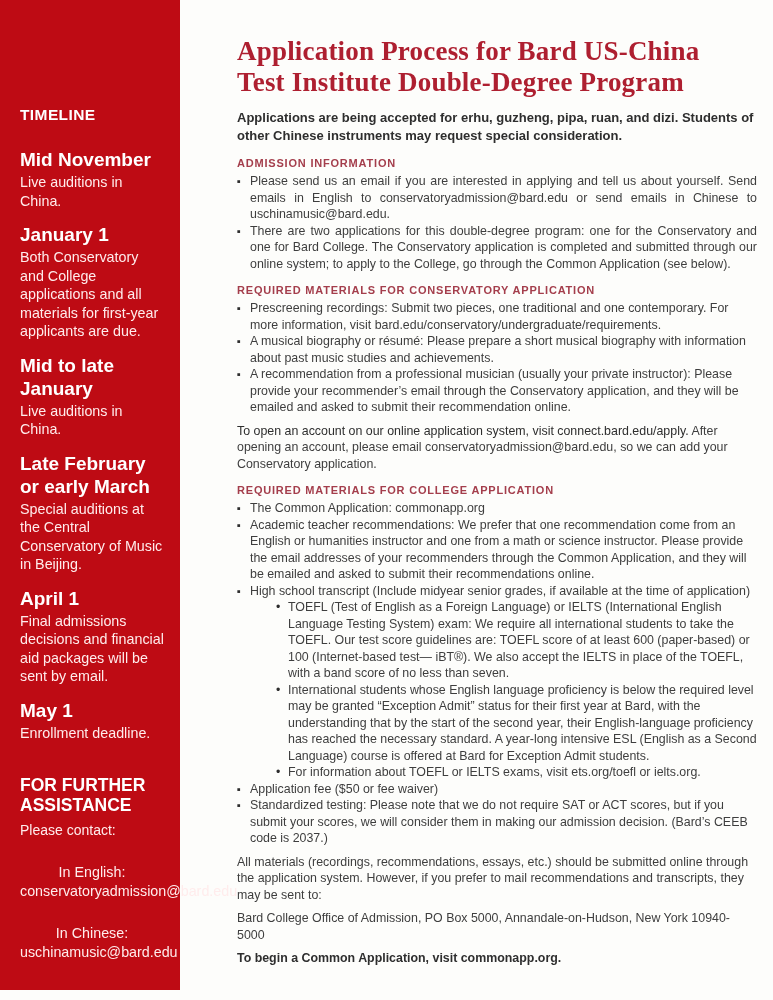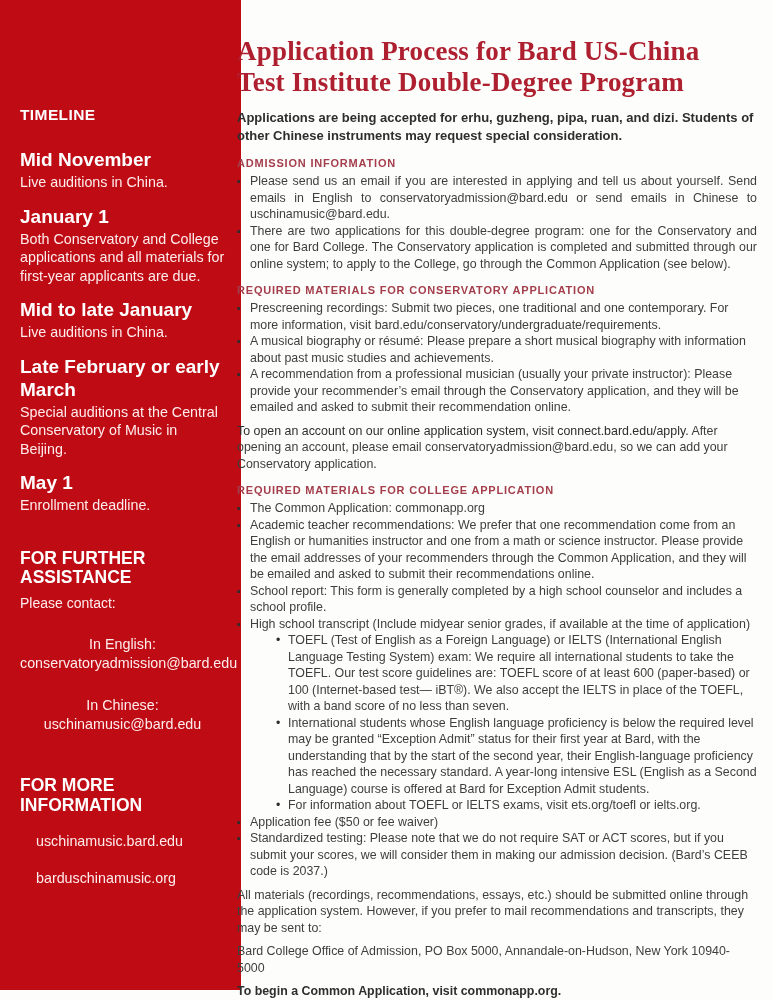--- a/index.html
+++ b/index.html
@@ -4,21 +4,21 @@
 <style>
   html,body{margin:0;padding:0;}
   body{
     width:773px;height:1000px;overflow:hidden;position:relative;
     background:#fdfdfb;
     font-family:"Liberation Sans", sans-serif;
     -webkit-font-smoothing:antialiased;
   }
   
   .sidebar{
-    position:absolute;left:0;top:0;width:241px;height:990px;
+    position:absolute;left:0;top:0;width:180px;height:990px;
     background:#be0b14;color:#ffffff;box-sizing:border-box;
     padding:106px 16px 0 20px;
   }
   .sb-title{
     font-size:15.5px;font-weight:bold;letter-spacing:.4px;margin:0 0 24px 0;
   }
   .event{margin:0 0 13px 0;}
   .event h3{
     margin:0 0 2px 0;font-size:19px;font-weight:bold;line-height:23px;
   }
@@ -88,20 +88,24 @@
     </div>
     <div class="event">
       <h3>Mid to late January</h3>
       <p>Live auditions in China.</p>
     </div>
     <div class="event">
       <h3>Late February or early March</h3>
       <p>Special auditions at the Central Conservatory of Music in Beijing.</p>
     </div>
     <div class="event">
+      <h3>April 1</h3>
+      <p>Final admissions decisions and financial aid packages will be sent by email.</p>
+    </div>
+    <div class="event">
       <h3>May 1</h3>
       <p>Enrollment deadline.</p>
     </div>
 
     <h2 class="sb-section-title">FOR FURTHER ASSISTANCE</h2>
     <p class="sb-contact-label">Please contact:</p>
 
     <div class="sb-contact-group">
       <p>In English:</p>
       <p>conservatoryadmission@bard.edu</p>
@@ -141,21 +145,20 @@
     </ul>
 
     <p class="para">
       <span class="b">To open an account on our online application system, visit connect.bard.edu/apply.</span><span> After opening an account, please email conservatoryadmission@bard.edu, so we can add your Conservatory application.</span>
     </p>
 
     <h2 class="sec-head">REQUIRED MATERIALS FOR COLLEGE APPLICATION</h2>
     <ul class="bullets">
       <li><span>The Common Application: commonapp.org</span></li>
       <li><span>Academic teacher recommendations: We prefer that one recommendation come from an English or humanities instructor and one from a math or science instructor. Please provide the email addresses of your recommenders through the Common Application, and they will be emailed and asked to submit their recommendations online.</span></li>
-      <li><span>School report: This form is generally completed by a high school counselor and includes a school profile.</span></li>
       <li>
         <span>High school transcript (Include midyear senior grades, if available at the time of application)</span>
         <ul class="subbullets">
           <li><span>TOEFL (Test of English as a Foreign Language) or IELTS (International English Language Testing System) exam: We require all international students to take the TOEFL. Our test score guidelines are: TOEFL score of at least 600 (paper-based) or 100 (Internet-based test— iBT®). We also accept the IELTS in place of the TOEFL, with a band score of no less than seven.</span></li>
           <li><span>International students whose English language proficiency is below the required level may be granted “Exception Admit” status for their first year at Bard, with the understanding that by the start of the second year, their English-language proficiency has reached the necessary standard. A year-long intensive ESL (English as a Second Language) course is offered at Bard for Exception Admit students.</span></li>
           <li><span>For information about TOEFL or IELTS exams, visit ets.org/toefl or ielts.org.</span></li>
         </ul>
       </li>
       <li><span>Application fee ($50 or fee waiver)</span></li>
       <li><span>Standardized testing: Please note that we do not require SAT or ACT scores, but if you submit your scores, we will consider them in making our admission decision. (Bard’s CEEB code is 2037.)</span></li>

